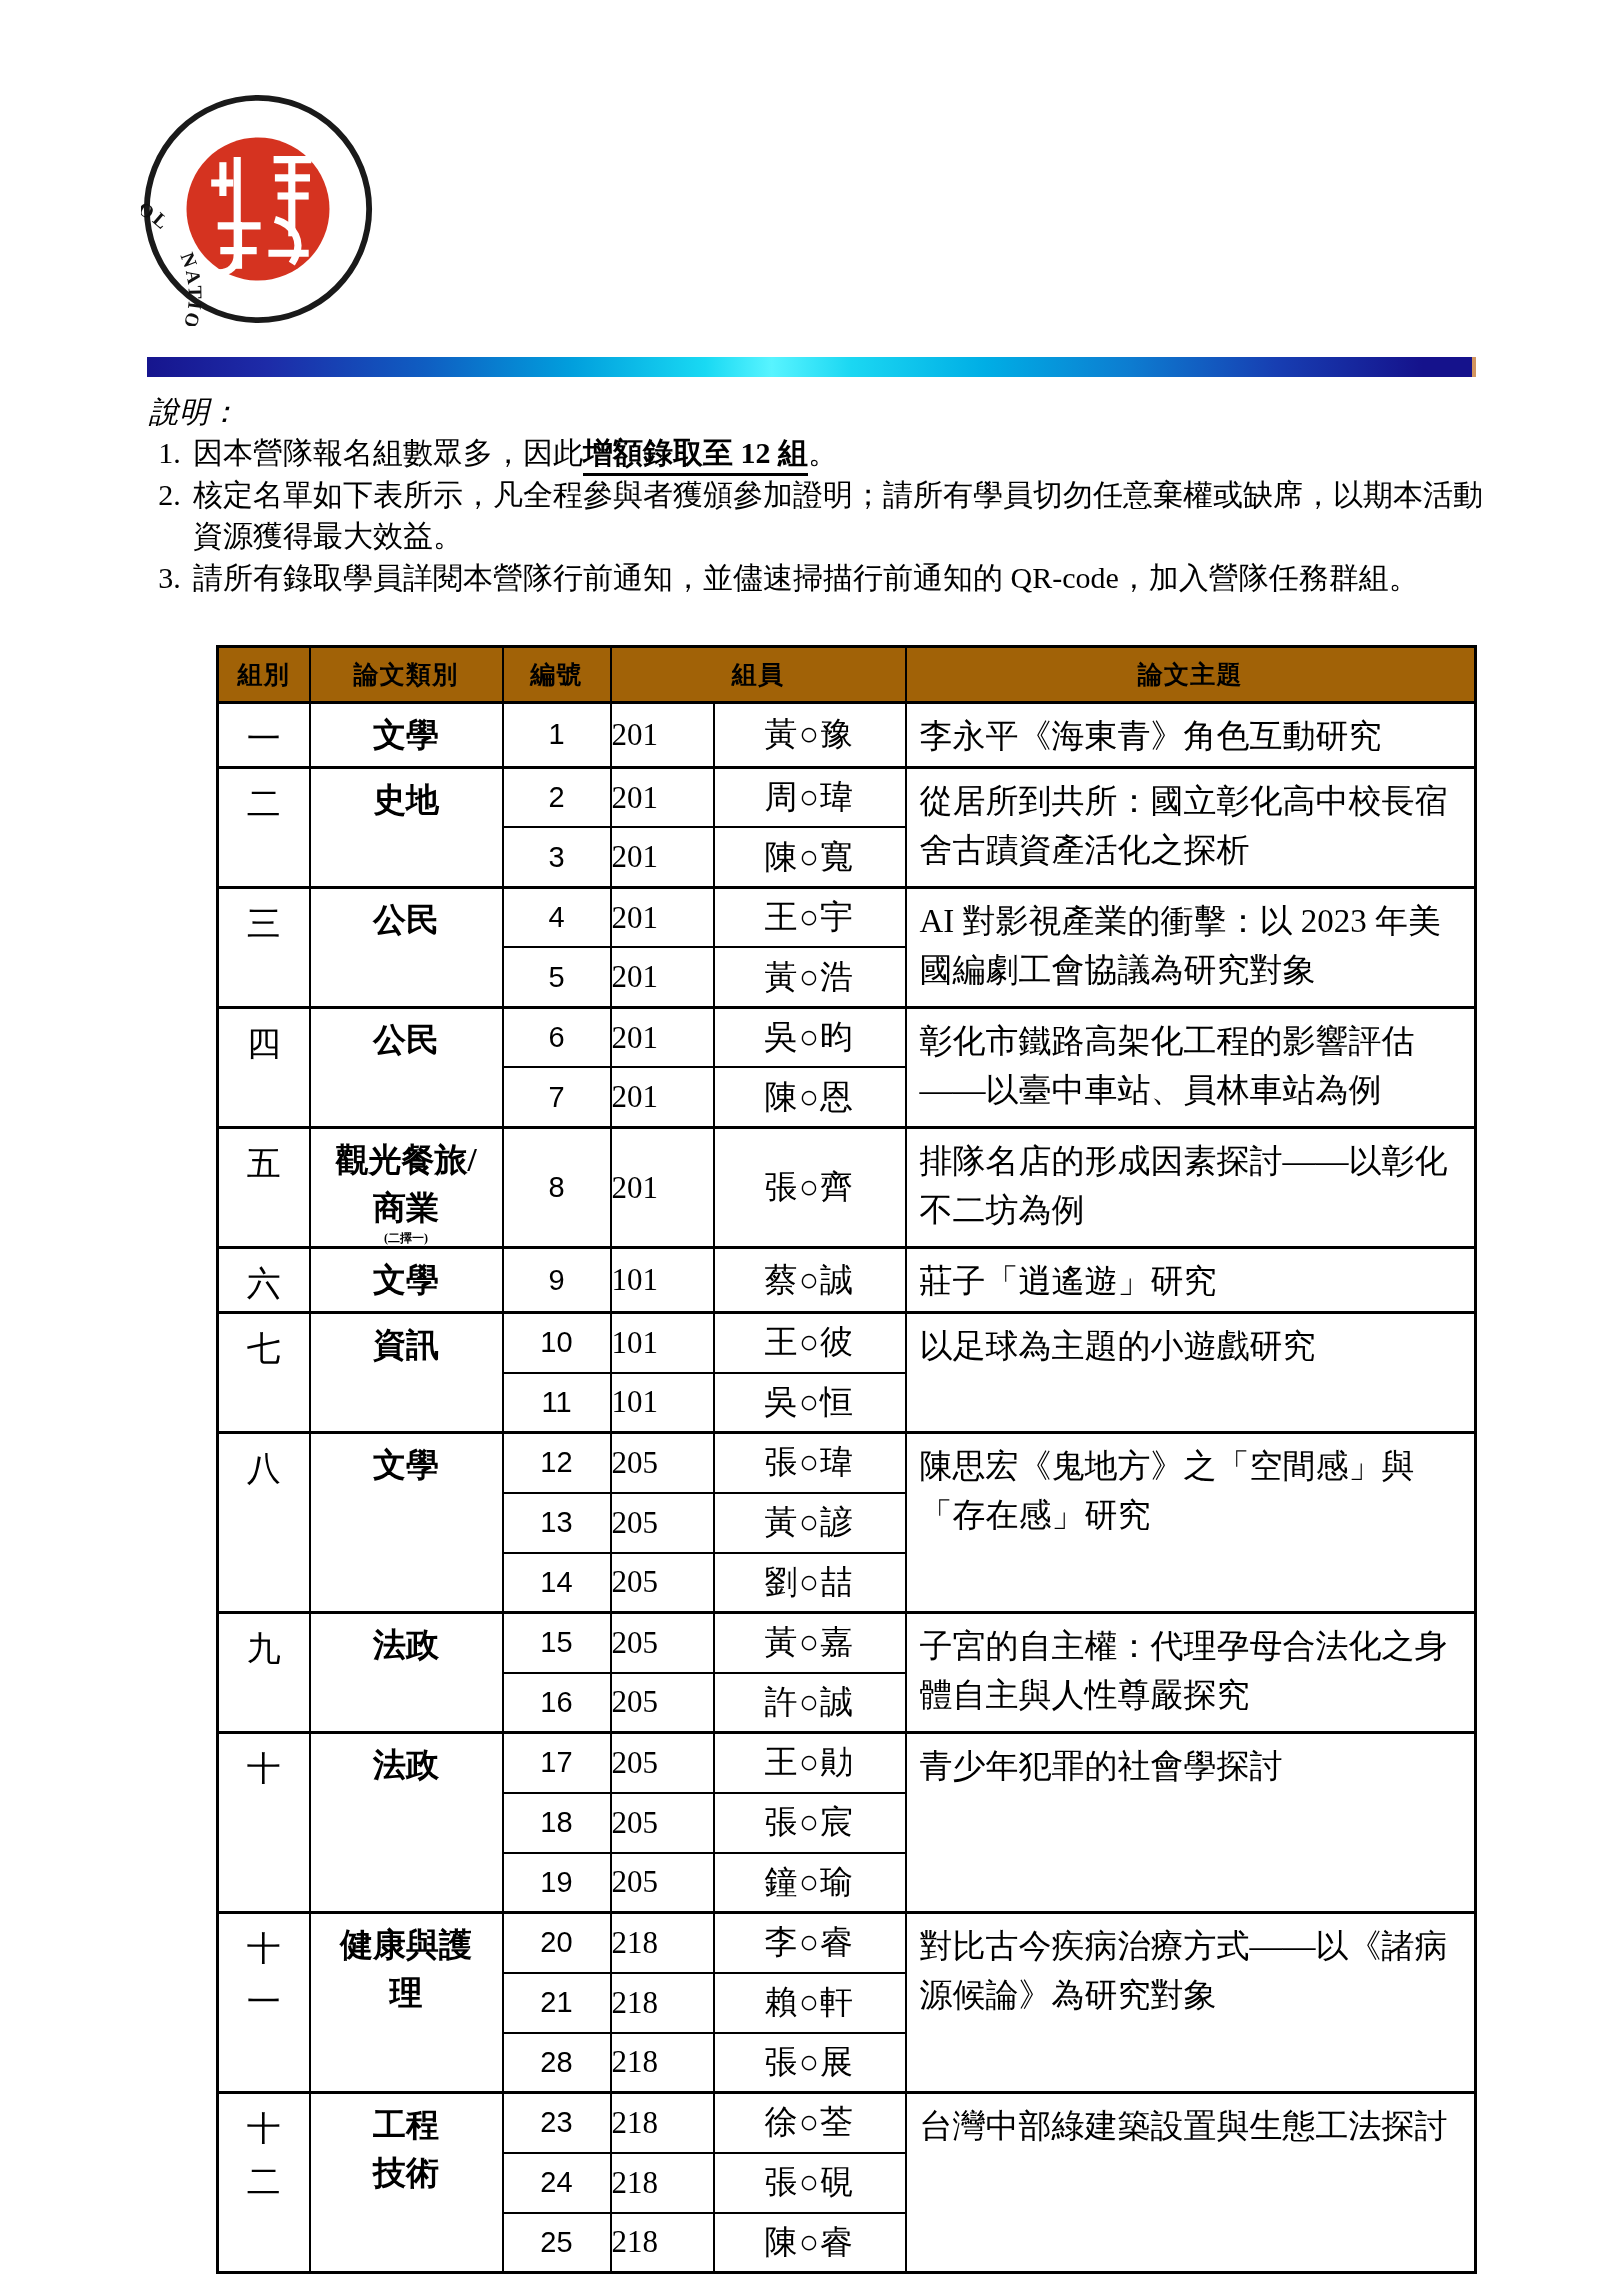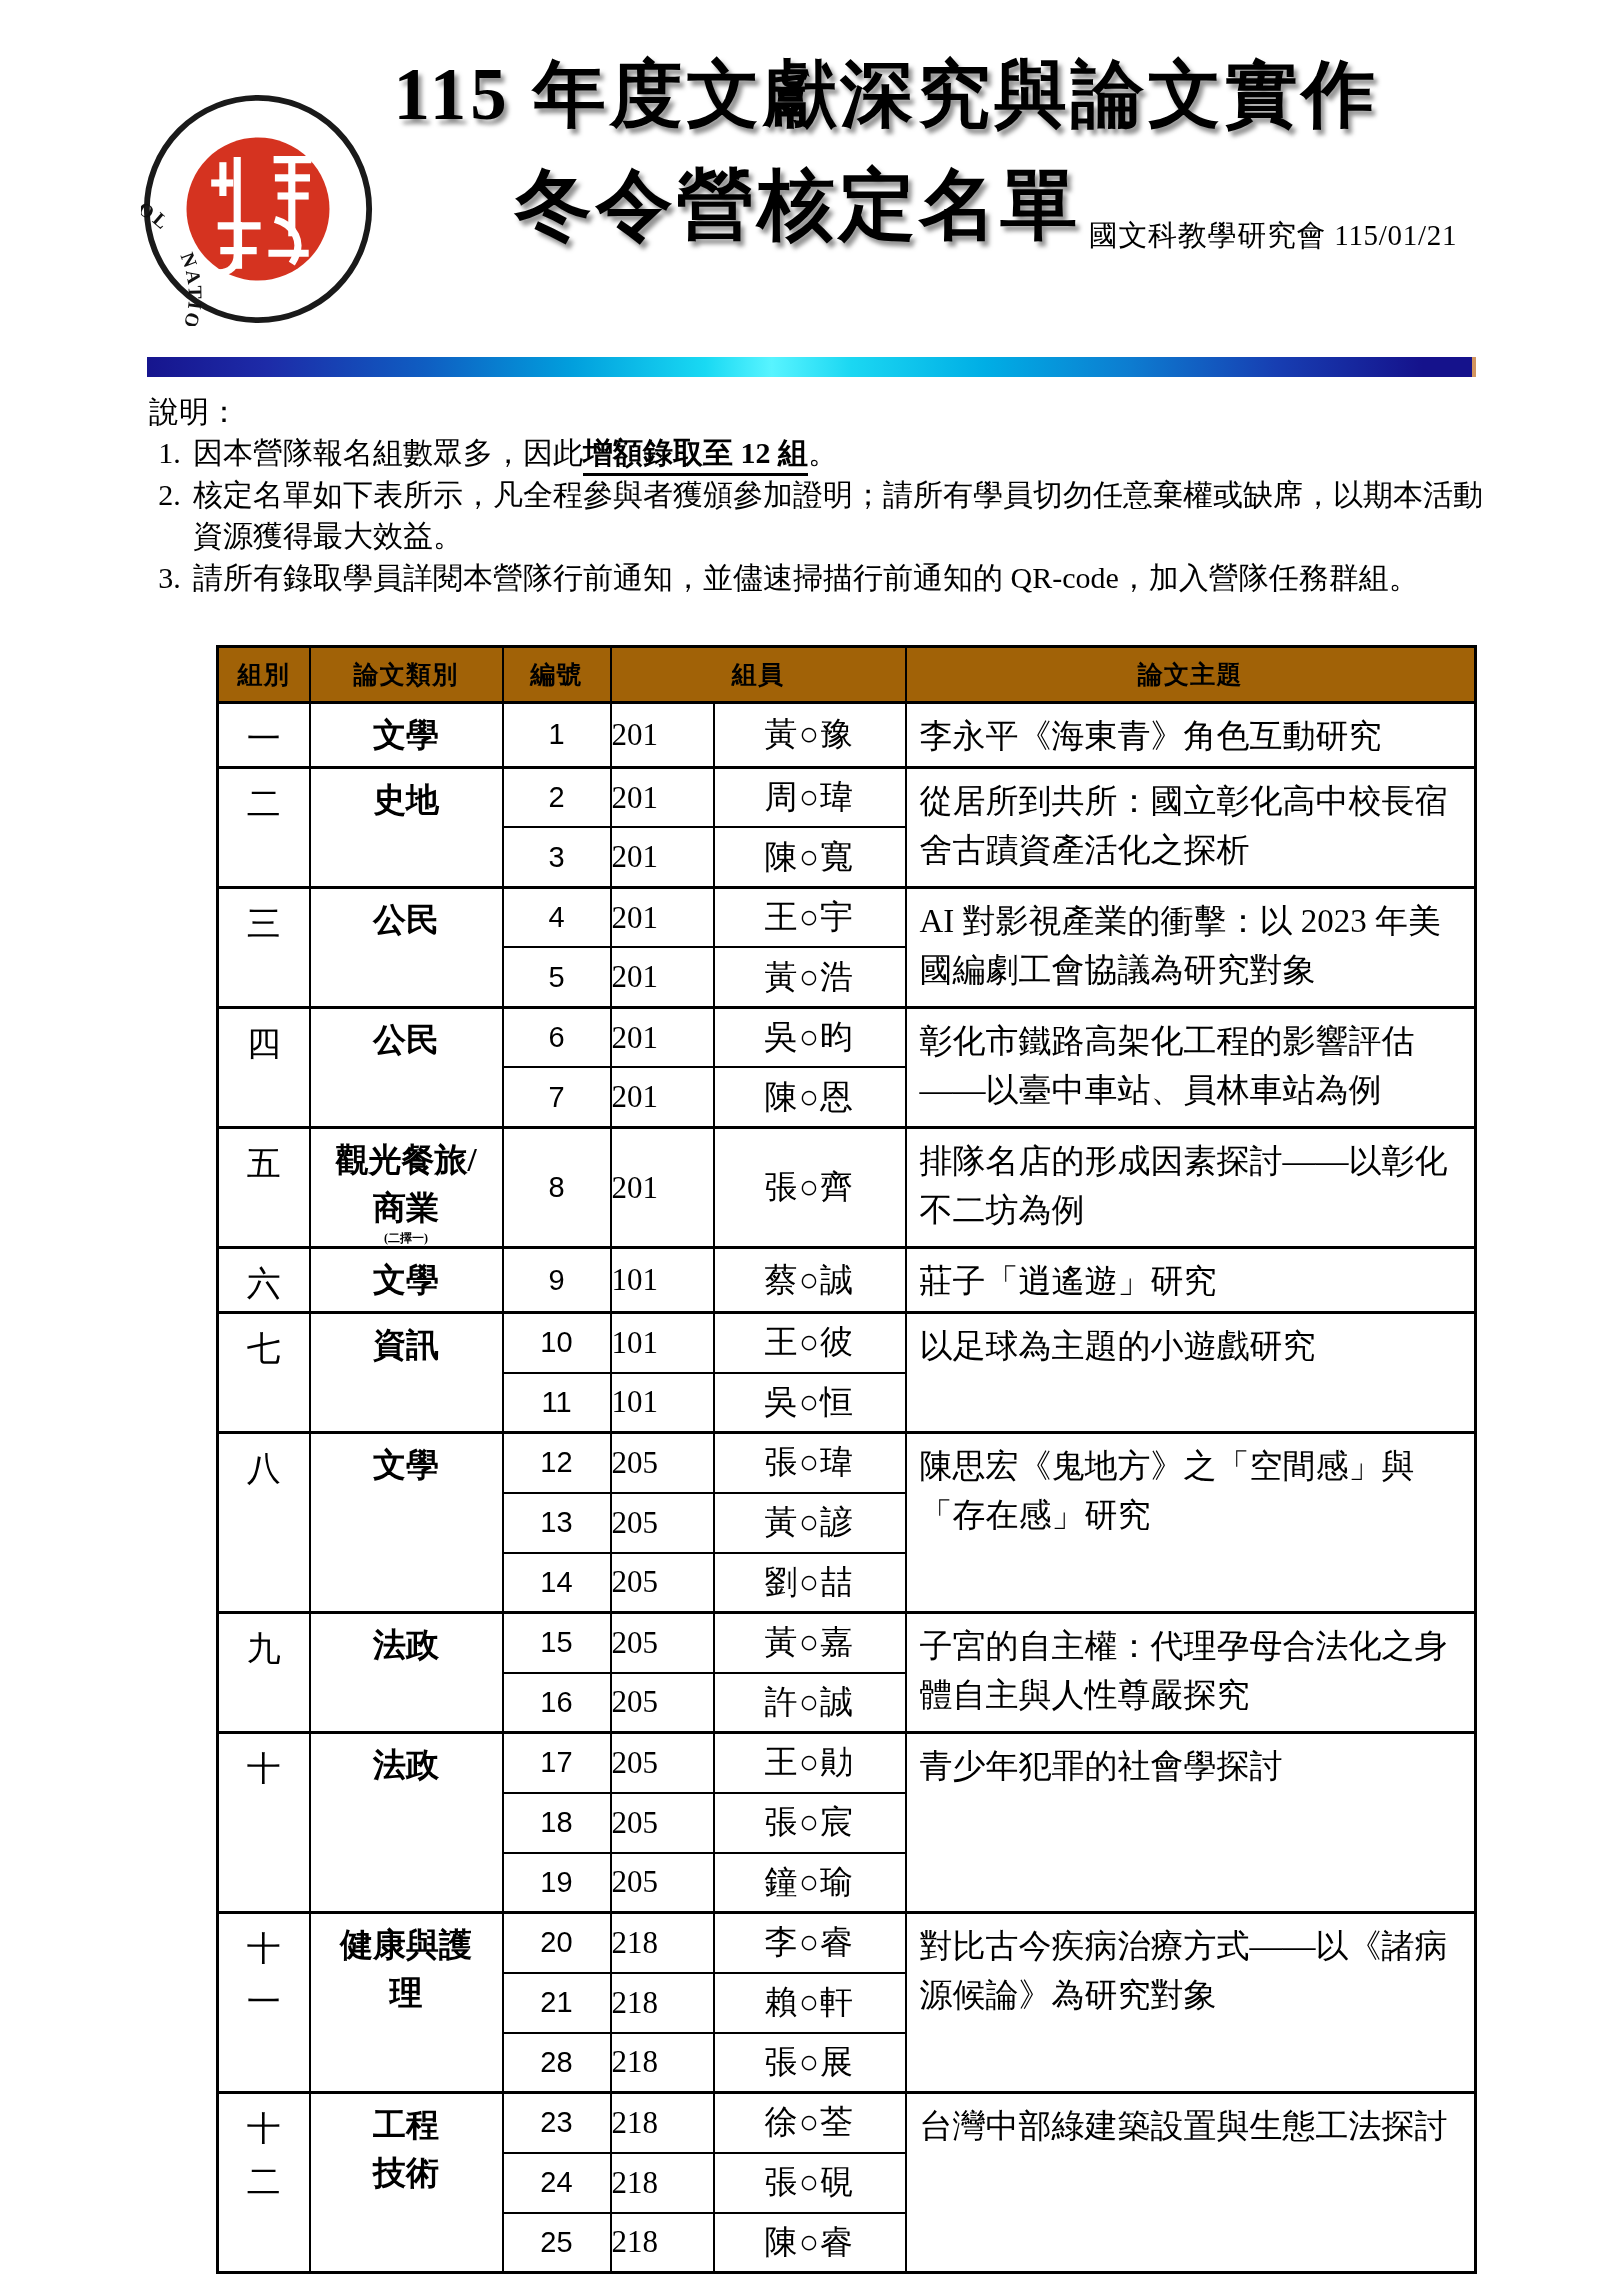--- a/index.html
+++ b/index.html
@@ -76,21 +76,21 @@
   }
 
   
   .notes {
     position: absolute;
     left: 149px; top: 391px;
     width: 1336px;
     font-size: 30px;
     line-height: 1.38;
   }
-  .notes-label { font-weight: normal; }
+  .notes-label { font-weight: normal; font-style: italic; }
   .note-item { display: flex; align-items: flex-start; }
   .note-num {
     flex: 0 0 44px;
     padding-left: 9.2px;
     box-sizing: border-box;
   }
   .note-text { flex: 1 1 auto; }
   .note-strong {
     font-weight: bold;
     border-bottom: 3.9px solid #000;
@@ -201,27 +201,20 @@
         <path d="M232 104 v118"></path>
         <path d="M118 206 h66"></path>
         <path d="M150 200 v72"></path>
         <path d="M122 244 h56"></path>
         <path d="M206 196 c28 8 48 34 26 68"></path>
         <path d="M196 248 h62"></path>
       </g>
     </g>
   </svg>
 
-  <div class="title-block">
-    <div class="title-line1">115 年度文獻深究與論文實作</div>
-    <div class="title-line2-row">
-      <span class="title-line2">冬令營核定名單</span>
-      <span class="subtitle">國文科教學研究會 115/01/21</span>
-    </div>
-  </div>
 
   <div class="divider"></div>
 
   <div class="notes">
     <div class="notes-label">說明：</div>
     <div>
         <div class="note-item">
           <span class="note-num">1.</span>
           <span class="note-text">因本營隊報名組數眾多，因此<strong class="note-strong">增額錄取至 12 組</strong>。</span>
         </div>

